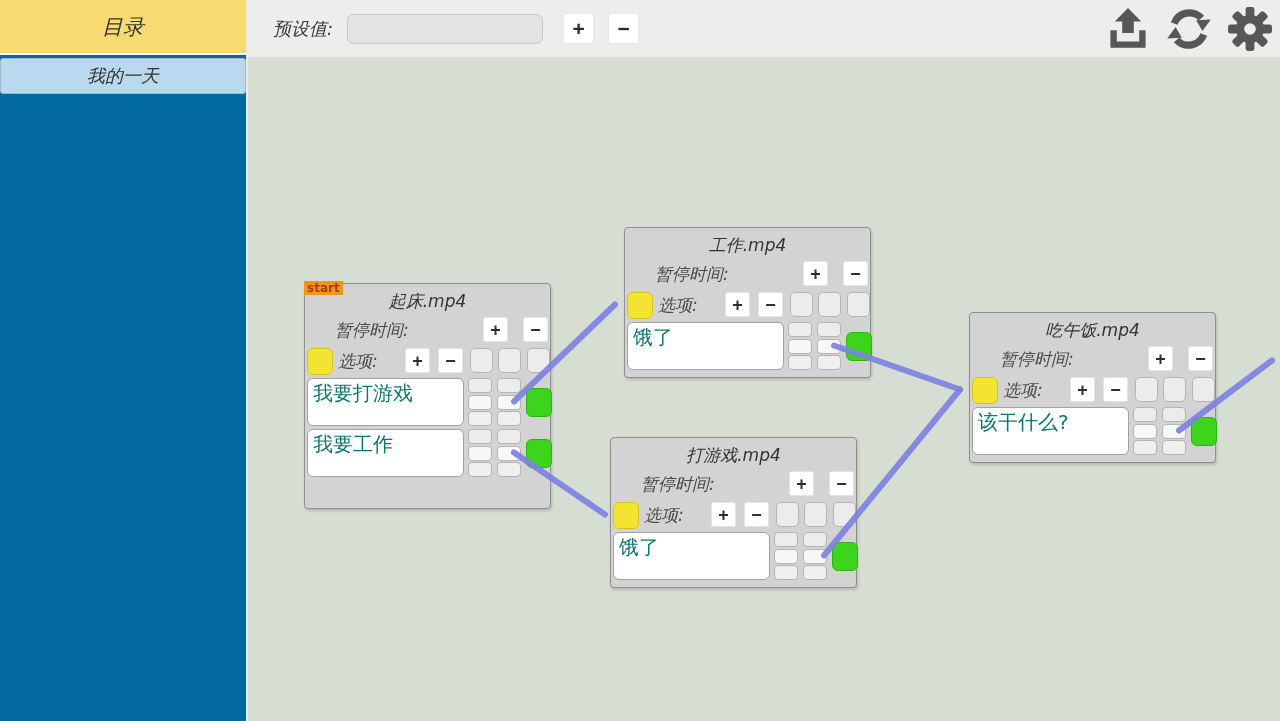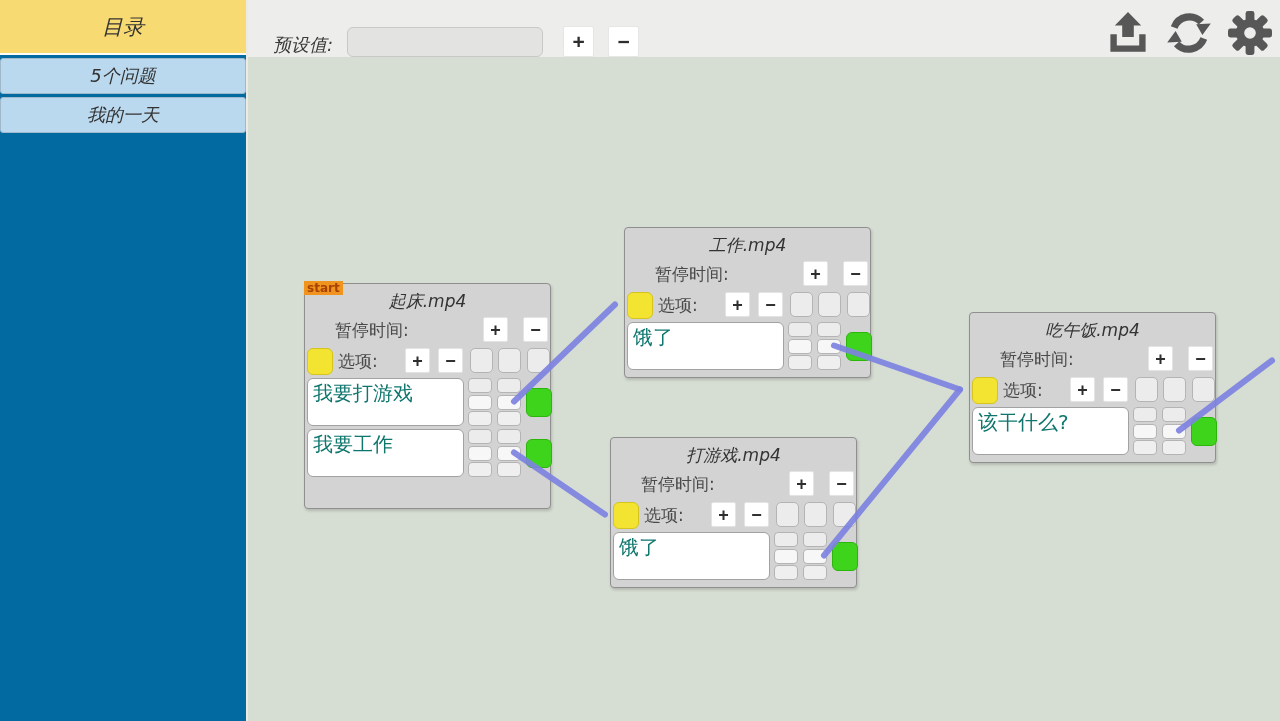--- a/index.html
+++ b/index.html
@@ -14,21 +14,21 @@
                justify-content:center; font-size:21px; font-style:italic; color:#333;
                border-bottom:2px solid #fdfdf8; }
   .sb-item { height:36px; margin-top:3px; background:#bad8ee;
              border:1px solid #9eb8cc; border-radius:3px;
              display:flex; align-items:center; justify-content:center;
              font-size:18px; font-style:italic; color:#333; cursor:pointer; }
   .sb-item:first-of-type { margin-top:2px; }
 
   
   .topbar { position:absolute; left:248px; top:0; width:1032px; height:57px;
-            background:#ededeb; display:flex; align-items:flex-end; z-index:9; }
+            background:#ededeb; display:flex; align-items:center; z-index:9; }
   .preset-lbl { margin-left:25px; font-size:18px; font-style:italic; color:#3a3a3a; }
   .preset-input { margin-left:14px; width:196px; height:30px; background:#e3e3e1;
                   border:1px solid #c8c8c6; border-radius:6px; font-size:15px;
                   padding:0 6px; font-family:inherit; color:#3a3a3a; }
   .tb-btn { width:31px; height:31px; background:#fff; border:1px solid #e6e6e4;
             border-radius:2px; font-size:21px; font-weight:bold; color:#2e2e2e;
             display:flex; align-items:center; justify-content:center;
             cursor:pointer; line-height:1; }
   .tb-plus { margin-left:20px; }
   .tb-minus { margin-left:14px; }
@@ -39,21 +39,21 @@
   .canvas { position:absolute; left:248px; top:57px; width:1032px; height:664px;
             background:#d6ddd2; overflow:hidden; }
   svg.wires { position:absolute; left:0; top:0; z-index:5; pointer-events:none; }
 
   
   .node { position:absolute; width:247px; background:#d3d3d3;
           border:1px solid #8f8f8f; border-radius:4px;
           box-shadow:1px 2px 3px rgba(0,0,0,.16); z-index:1;margin-left:24px; }
   .node-title { position:absolute; top:6px; left:0; right:0; text-align:center;
                 font-size:17px; font-style:italic; color:#333; }
-  .n-lbl { position:absolute; font-size:17px; color:#4a4a4a; white-space:nowrap; }
+  .n-lbl { position:absolute; font-size:17px; font-style:italic; color:#4a4a4a; white-space:nowrap; }
   .pause-lbl { left:30px; top:35px; }
   .opt-lbl   { left:33px; top:66px; }
   .n-btn { position:absolute; width:25px; height:25px; background:#fff;
            border:1px solid #e4e4e4; border-radius:2px; color:#2e2e2e;
            font-size:18px; font-weight:bold; display:flex; align-items:center;
            justify-content:center; cursor:pointer; line-height:1; padding:0; }
   .pause-plus  { left:178px; top:33px; }
   .pause-minus { left:218px; top:33px; }
   .opt-plus    { left:100px; top:64px; }
   .opt-minus   { left:133px; top:64px; }
@@ -78,21 +78,20 @@
                  color:#a84200; font-size:12px; font-weight:bold; line-height:14px;
                  padding:0 3px; z-index:3; }
 </style>
 </head>
 <body>
 
 <div id="root">
 
   <div class="sidebar">
     <div class="sb-header">目录</div>
-    <div class="sb-item">5个问题</div>
     <div class="sb-item">我的一天</div>
   </div>
 
   <div class="topbar">
     <span class="preset-lbl">预设值:</span>
     <input class="preset-input" value="" style="">
     <button class="tb-btn tb-plus">+</button>
     <button class="tb-btn tb-minus">−</button>
     <div class="tb-icons">
       <svg class="tb-icon" viewBox="0 0 24 24">

